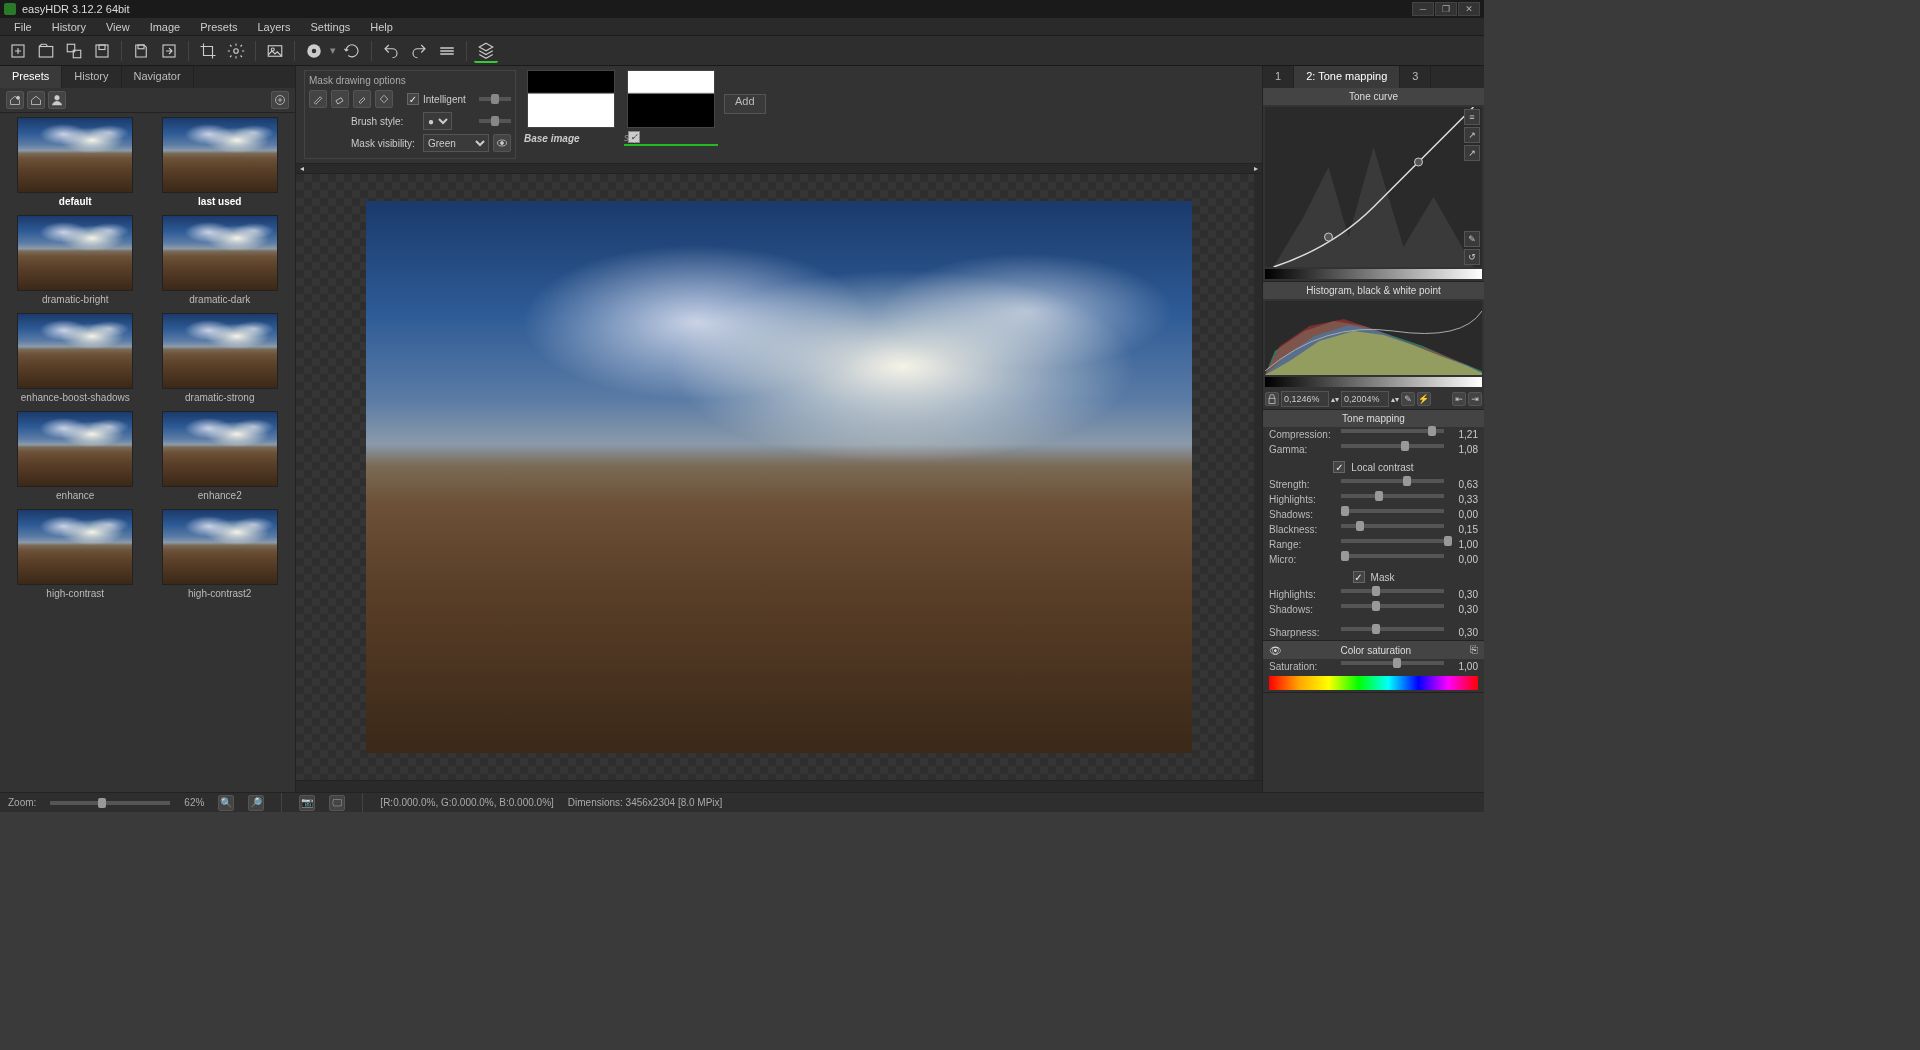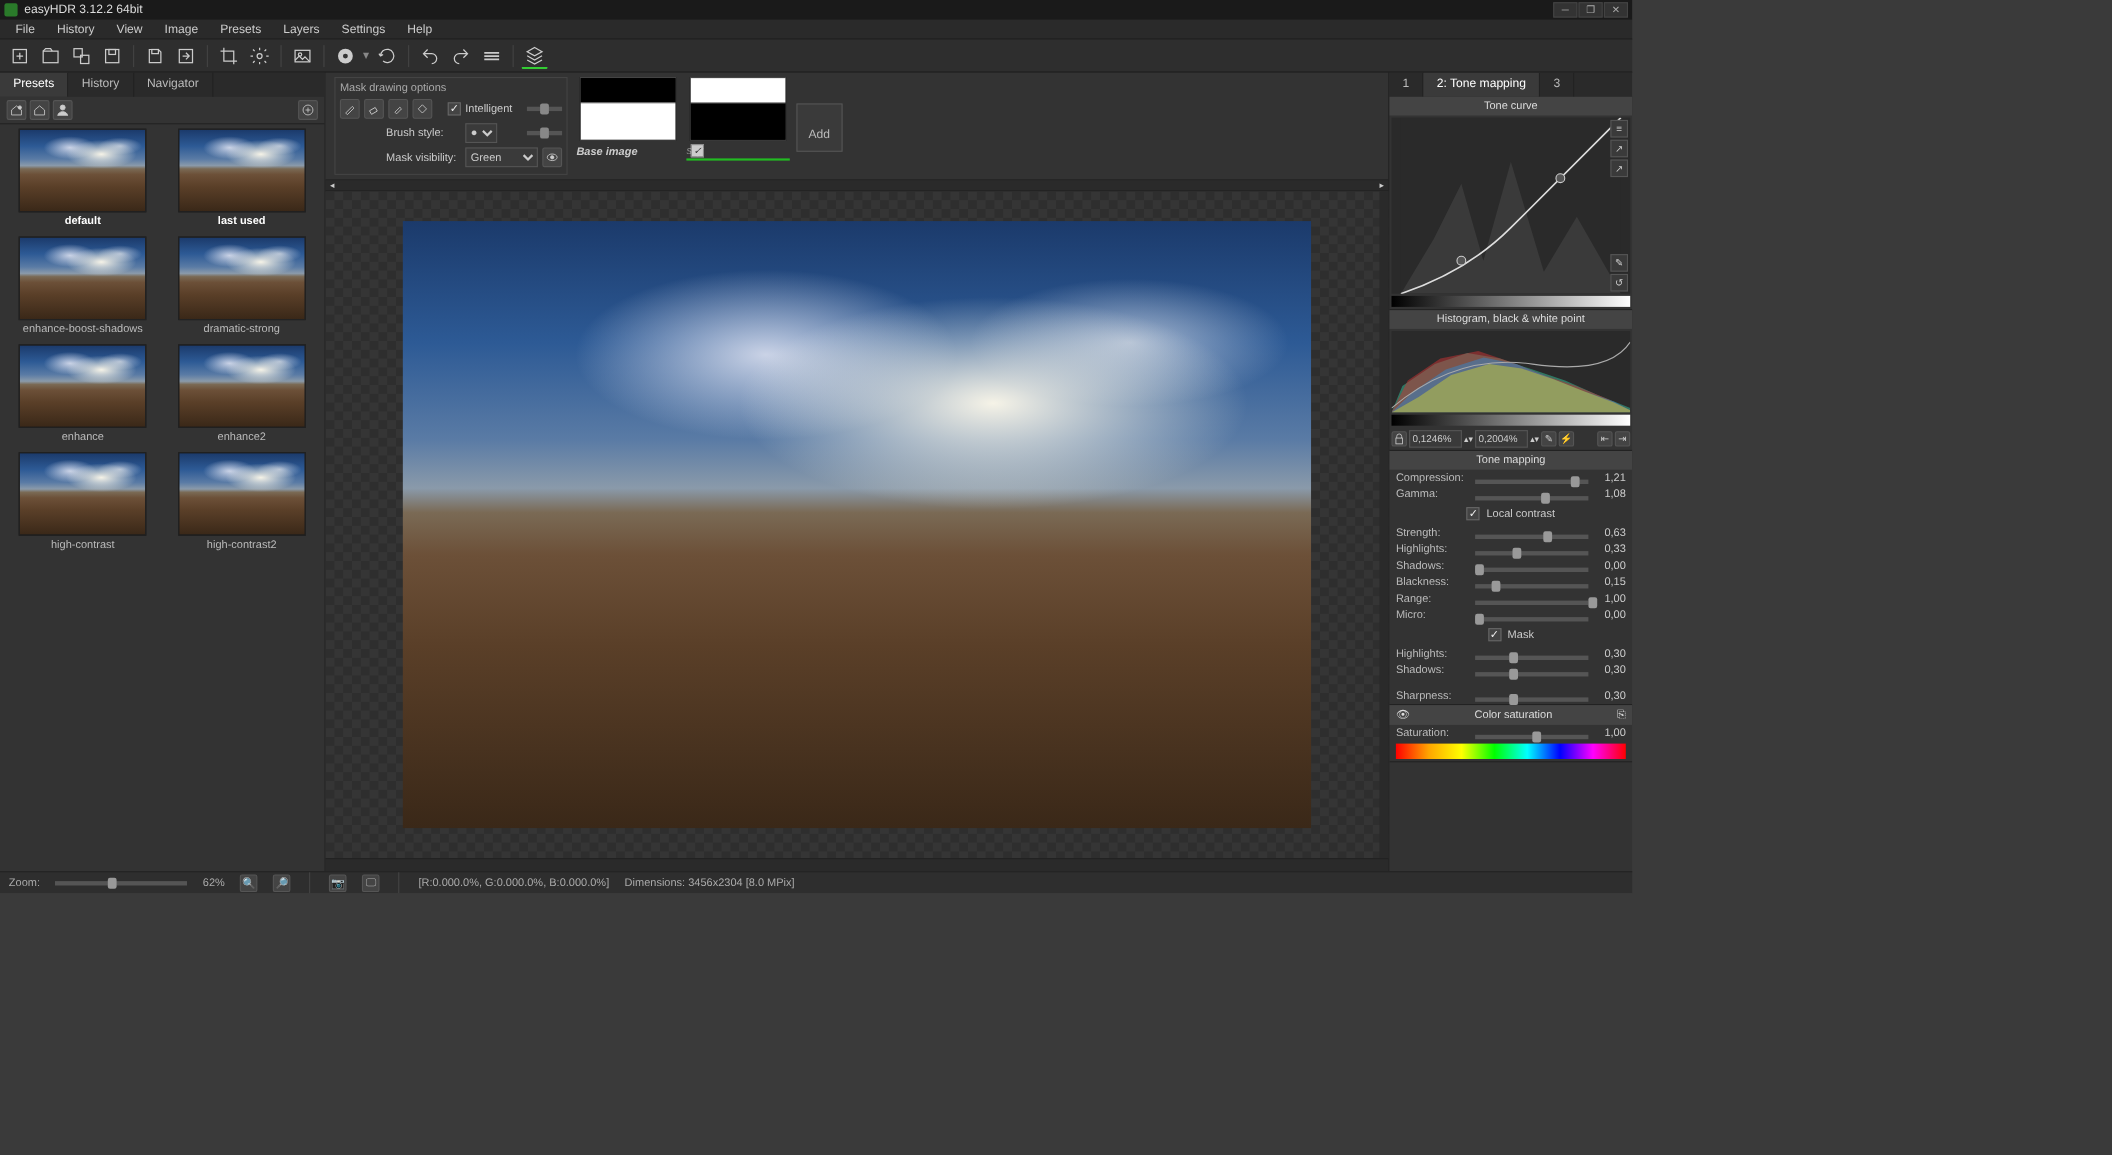--- a/index.html
+++ b/index.html
@@ -39,37 +39,37 @@
 .check { width:12px; height:12px; background:#444; border:1px solid #666; display:flex; align-items:center; justify-content:center; }
 .check.on::after { content:"✓"; font-size:10px; color:#eee;}
 .slider { width:32px; height:4px; background:#555; position:relative;}
 .slider::after { content:""; position:absolute; width:8px; height:10px; background:#888; top:-3px; left:50%; transform:translateX(-50%); border-radius:2px;}
 .layerstrip { flex:1; display:flex; gap:6px; align-items:flex-start; overflow:hidden; }
 .layertile { width:94px; display:flex; flex-direction:column; gap:2px;}
 .layertile .img { width:88px; height:58px; border:1px solid #444; background:#000; margin:0 auto; position:relative;}
 .layertile .cap { height:16px; display:flex; align-items:center; justify-content:flex-start; font-size:10px; gap:4px; position:relative;font-style:italic;}
 .layertile.active .cap { border-bottom:2px solid #2b2;}
 .layertile .chk { position:absolute; left:4px; width:12px; height:12px; background:#ccc; border:1px solid #888; display:flex; align-items:center; justify-content:center; font-size:9px; color:#222;}
-.addbtn { padding:21px 10px; background:#3a3a3a; border:1px solid #555; font-size:11px; color:#bbb; cursor:pointer; margin-top:24px; height:20px;}
+.addbtn { padding:0 10px; background:#3a3a3a; border:1px solid #555; font-size:11px; color:#bbb; cursor:pointer; margin-top:24px; height:20px;}
 .canvas { flex:1; position:relative; background:#2a2a2a; background-image:repeating-conic-gradient(#353535 0 25%, #2e2e2e 0 50%); background-size:16px 16px; display:flex; align-items:center; justify-content:center; }
 .scrollx { height:12px; background:#2a2a2a; border-top:1px solid #222; }
 .rightpanel { width:222px; background:#333; display:flex; flex-direction:column; border-left:1px solid #222; overflow-y:hidden;}
 .rtabs { display:flex; background:#2a2a2a; height:22px;}
 .rtab { flex:0 0 auto; padding:4px 12px; font-size:11px; color:#bbb; cursor:pointer; border-right:1px solid #222; }
 .rtab.active { background:#3a3a3a; color:#fff;}
 .section { border-bottom:1px solid #222;}
 .sechdr { background:#444; text-align:center; font-size:10px; padding:3px; color:#ddd; display:flex; justify-content:center; align-items:center; position:relative;}
 .curvebox { height:160px; background:#2a2a2a; position:relative; margin:2px;}
 .curvectrl { position:absolute; right:2px; top:2px; display:flex; flex-direction:column; gap:2px;}
 .curvectrl .cb { width:16px; height:16px; background:#3a3a3a; border:1px solid #555; display:flex; align-items:center; justify-content:center; font-size:9px;}
 .gradient { height:10px; background:linear-gradient(90deg,#000,#fff); margin:0 2px 2px 2px;}
 .histobox { height:74px; margin:2px; background:#2a2a2a; position:relative;}
 .histctrlrow { display:flex; align-items:center; gap:2px; padding:2px; font-size:9px;}
 .numinput { background:#3a3a3a; border:1px solid #555; color:#ccc; width:48px; height:16px; font-size:9px; padding:0 2px;}
-.paramrow { display:flex; align-items:flex-end; padding:2px 6px; gap:6px; font-size:10px;}
+.paramrow { display:flex; align-items:flex-start; padding:2px 6px; gap:6px; font-size:10px;}
 .paramrow .pl { width:66px; color:#bbb;}
 .paramrow .ps { flex:1; height:4px; background:#555; position:relative;}
 .paramrow .ps .knob { position:absolute; width:8px; height:10px; background:#999; top:-3px; border-radius:2px;}
 .paramrow .pv { width:28px; text-align:right; color:#ccc;}
 .chkrow { display:flex; align-items:center; justify-content:center; gap:6px; padding:4px; font-size:10px;}
 .satbar { height:14px; background:linear-gradient(90deg,red,orange,yellow,lime,cyan,blue,magenta,red); margin:2px 6px;}
 .statusbar { height:20px; background:#2e2e2e; display:flex; align-items:center; padding:0 8px; gap:14px; font-size:10px; color:#aaa; border-top:1px solid #222;}
 .scrolltrack { position:absolute; right:0; top:0; bottom:0; width:8px; background:#2a2a2a;}
 
 
@@ -244,20 +244,34 @@
             <div class="thumb">
               <div class="hdrsky"></div>
             </div>
             <div class="plabel bold">default</div>
           </div>
           <div class="presetitem">
             <div class="thumb">
               <div class="hdrsky"></div>
             </div>
             <div class="plabel bold">last used</div>
+          </div>
+        </div>
+        <div class="presetrow">
+          <div class="presetitem">
+            <div class="thumb">
+              <div class="hdrsky"></div>
+            </div>
+            <div class="plabel">dramatic-bright</div>
+          </div>
+          <div class="presetitem">
+            <div class="thumb">
+              <div class="hdrsky"></div>
+            </div>
+            <div class="plabel">dramatic-dark</div>
           </div>
         </div>
         <div class="presetrow">
           <div class="presetitem">
             <div class="thumb">
               <div class="hdrsky"></div>
             </div>
             <div class="plabel">enhance-boost-shadows</div>
           </div>
           <div class="presetitem">

